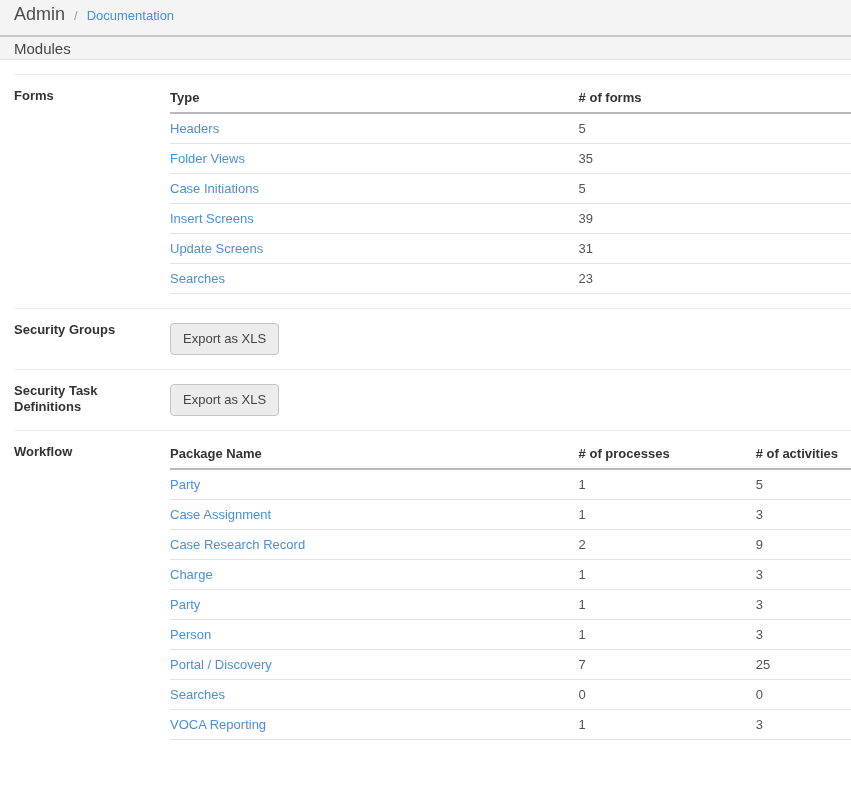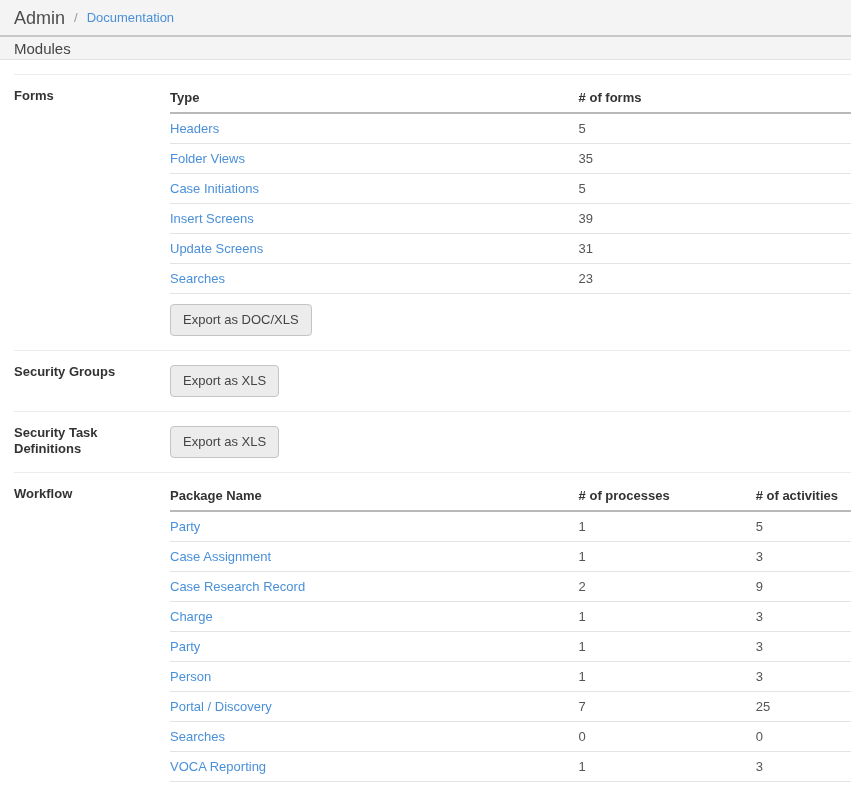--- a/index.html
+++ b/index.html
@@ -12,22 +12,22 @@
     font-size: 13px;
     color: #555555;
   }
 
   
   .breadcrumb-bar {
     height: 37px;
     background: #f4f4f4;
     border-bottom: 2px solid #c8c8c8;
     display: flex;
-    align-items: center;
-    padding: 0 14px;
+    align-items: flex-end;
+    padding: 12px 14px;
   }
   .crumb-root {
     font-size: 18px;
     color: #4d4d4d;
     margin-right: 9px;
     line-height: 1;
   }
   .crumb-sep {
     color: #9a9a9a;
     font-size: 13px;
@@ -167,21 +167,20 @@
           <tr>
             <td><a class="cell-link">Update Screens</a></td>
             <td>31</td>
           </tr>
           <tr>
             <td><a class="cell-link">Searches</a></td>
             <td>23</td>
           </tr>
         </tbody>
       </table>
-      <button class="btn">Export as DOC/XLS</button>
     </div>
   </div>
 
   <div class="section">
     <div class="section-label">Security Groups</div>
     <div class="section-body">
       <button class="btn no-top-margin">Export as XLS</button>
     </div>
   </div>
 

